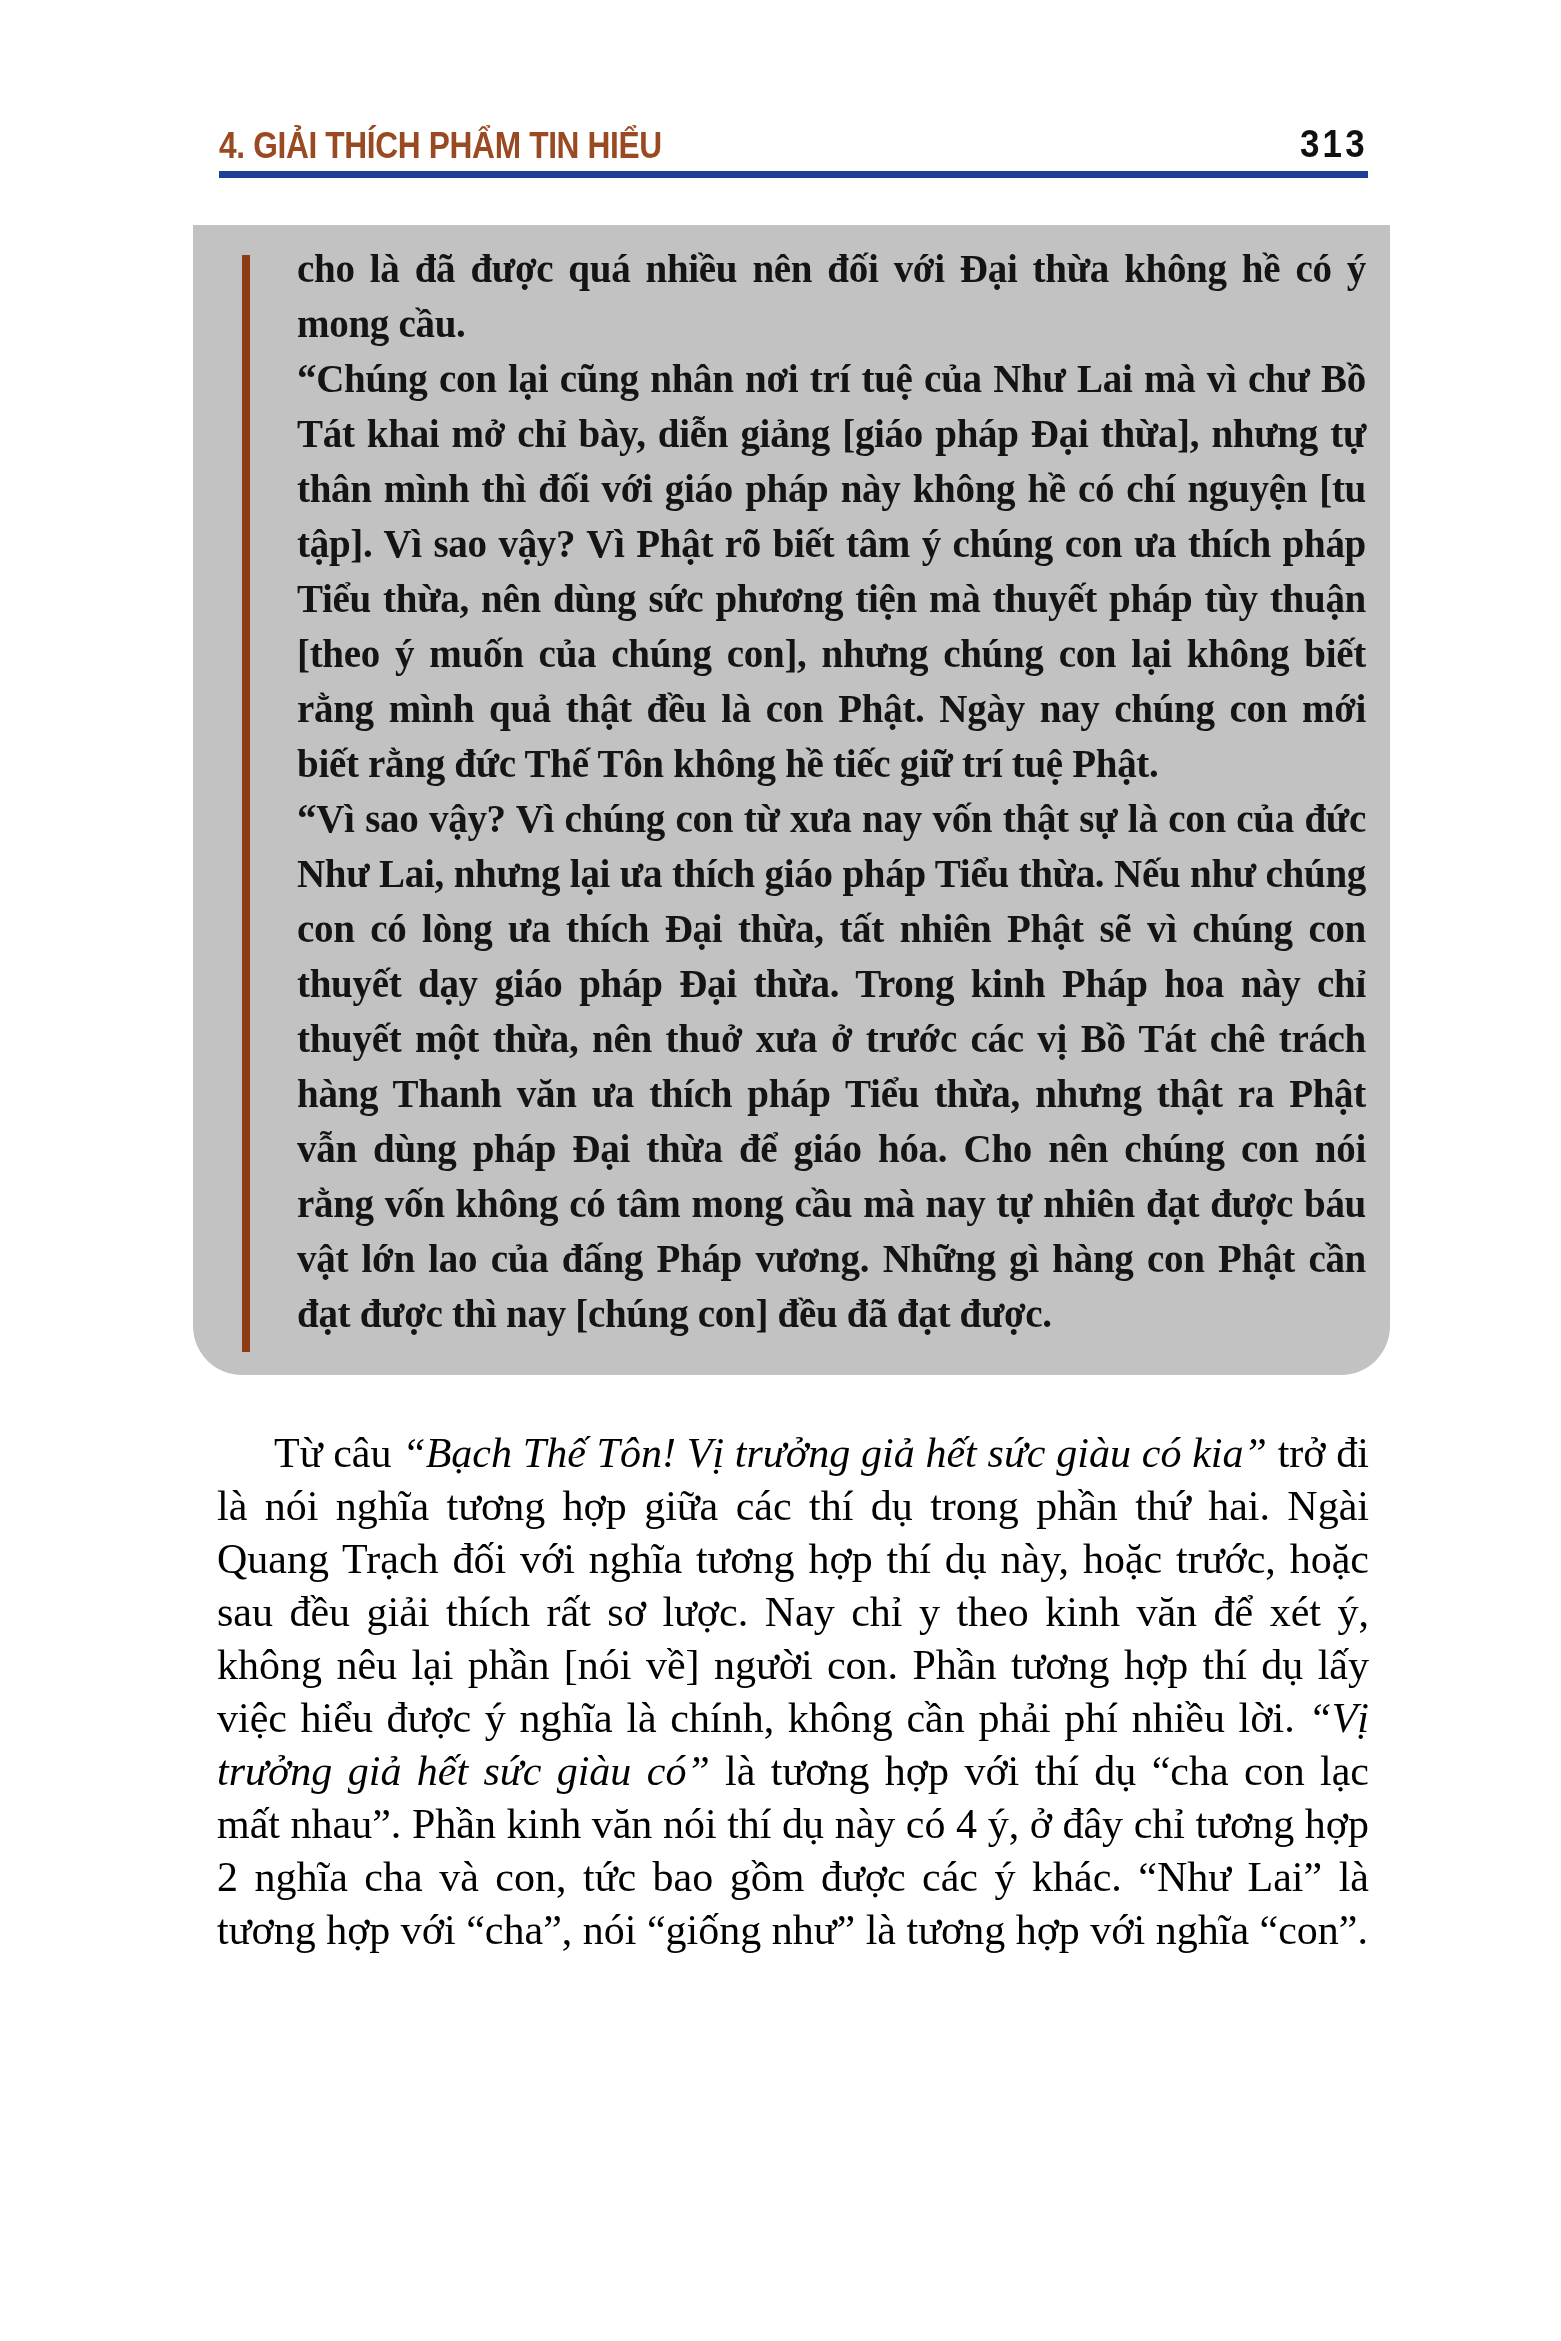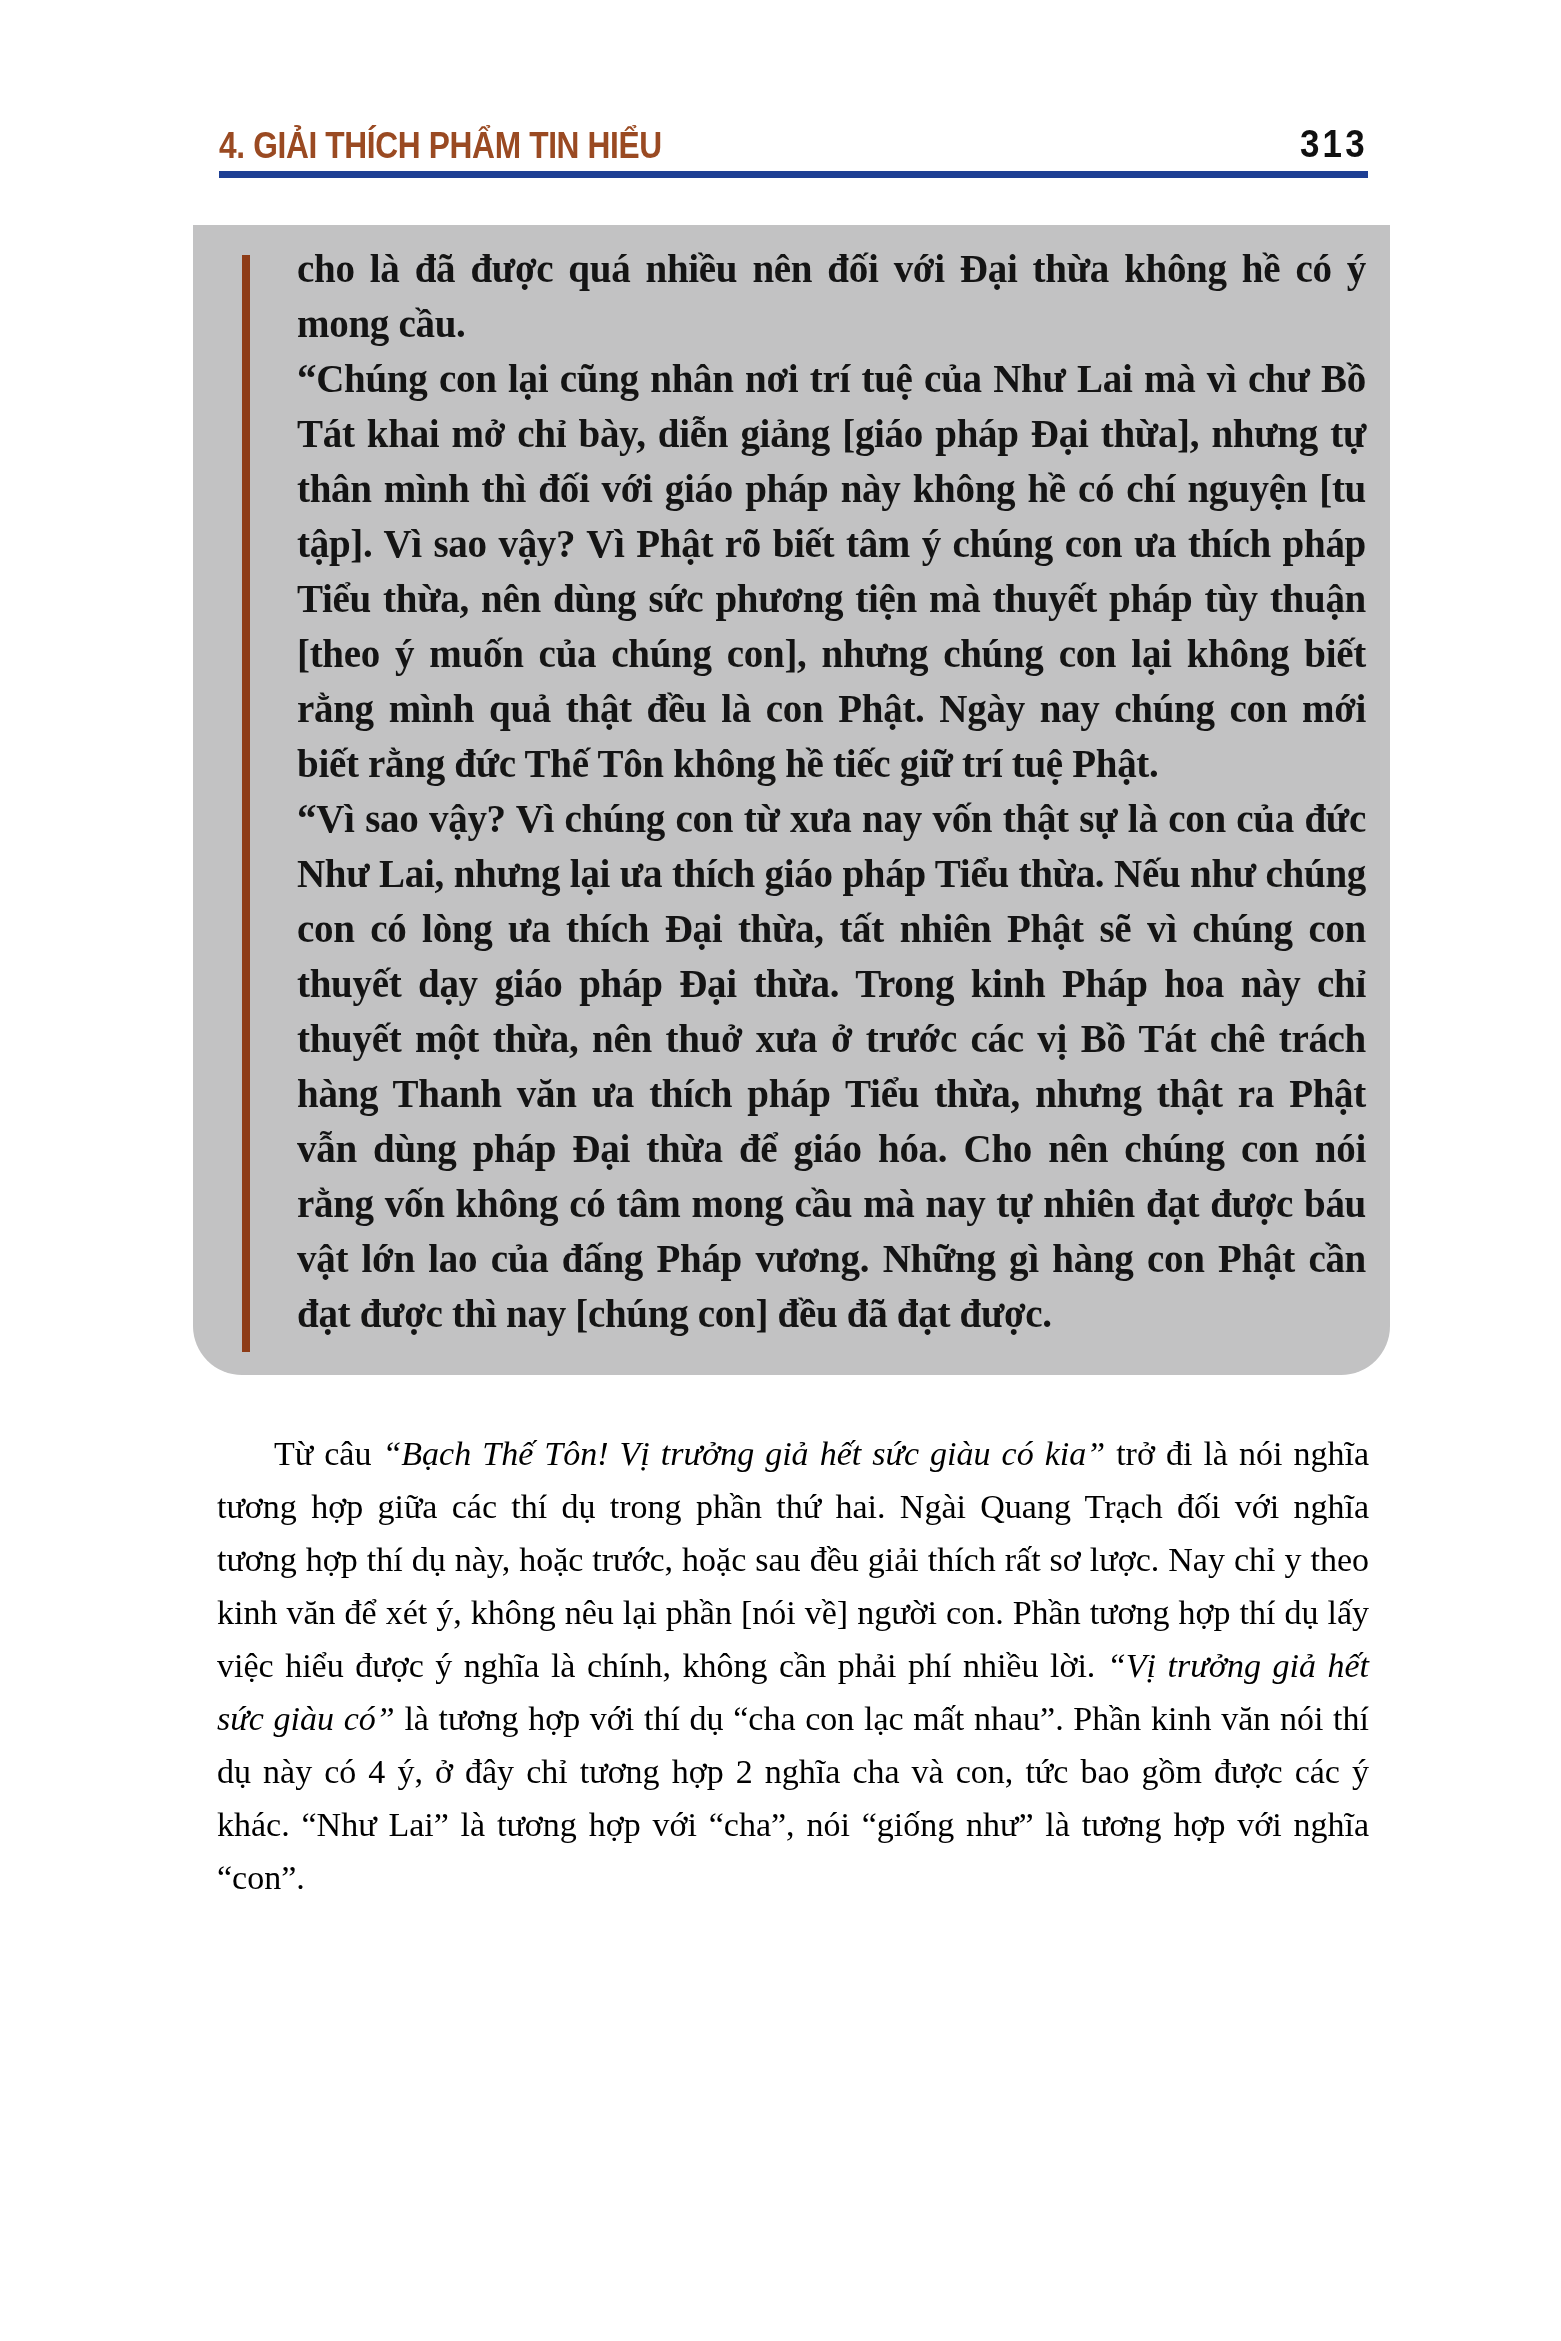--- a/index.html
+++ b/index.html
@@ -63,21 +63,21 @@
     text-align:justify;
   }
 
   
   .body-text{
     position:absolute;left:206px;top:1427px;width:1152px;
     color:#000000;
   }
   .body-text p{
     margin:0;
-    font-size:34px;line-height:53px;
+    font-size:42px;line-height:53px;
     text-align:justify;
     text-indent:57px;
   }
   .seg-italic{font-style:italic;}
 </style>
 </head>
 <body>
 
 <div class="page">
 

